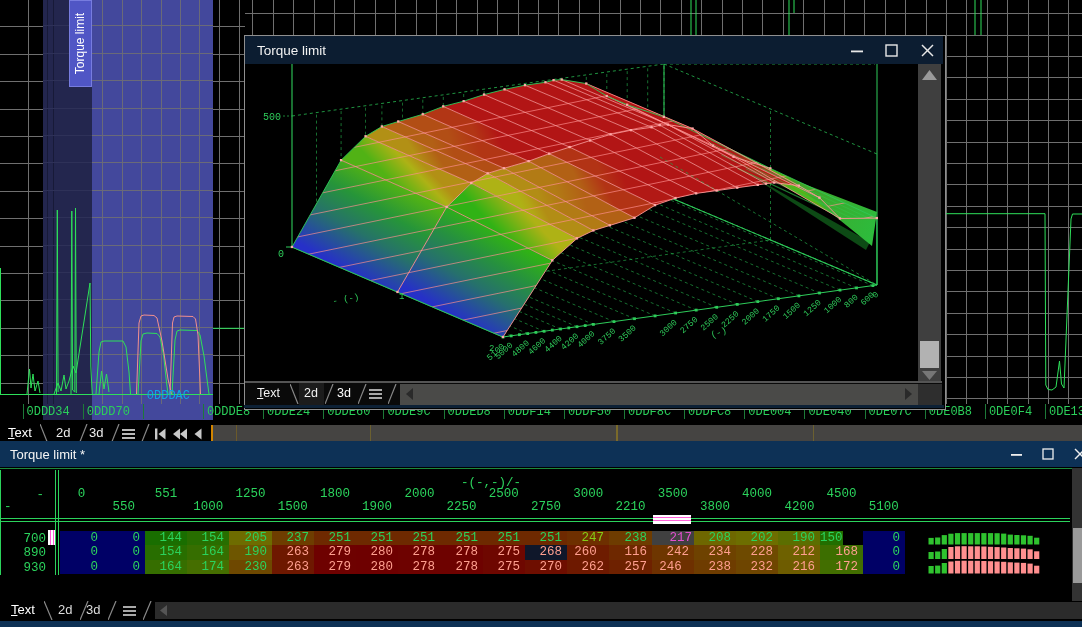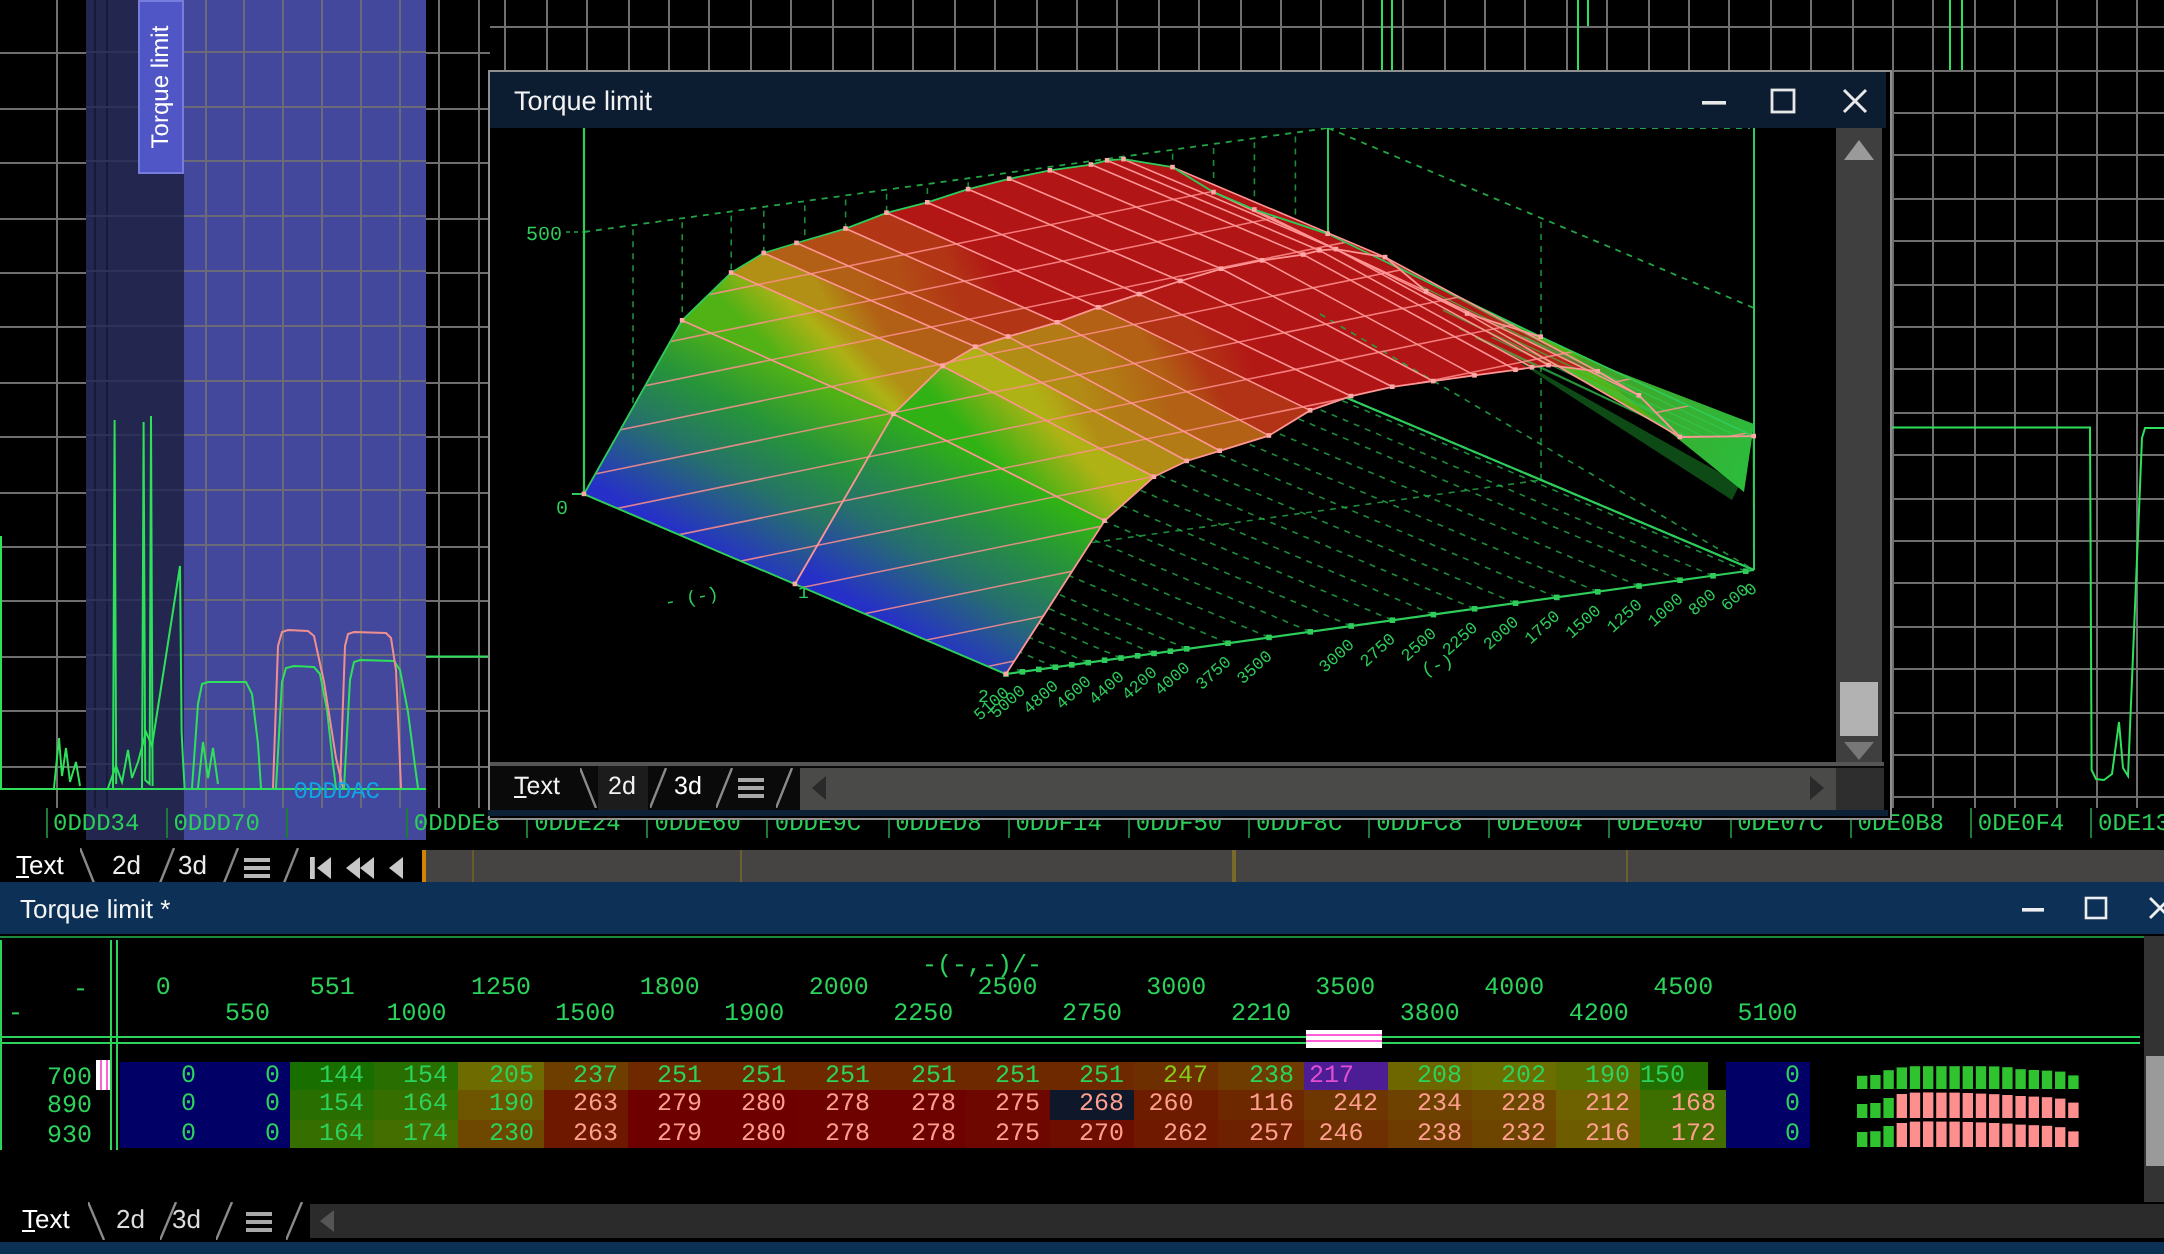--- a/index.html
+++ b/index.html
@@ -758,25 +758,25 @@
 <div style="position:absolute;left:229px;top:530.5px;width:43px;height:14.5px;background:#6e6c00;font:12.5px 'Liberation Mono',monospace;color:#2bd35c;text-align:right;box-sizing:border-box;padding-right:5px;line-height:14px">205</div>
 <div style="position:absolute;left:272px;top:530.5px;width:42px;height:14.5px;background:#6e3d00;font:12.5px 'Liberation Mono',monospace;color:#2bd35c;text-align:right;box-sizing:border-box;padding-right:5px;line-height:14px">237</div>
 <div style="position:absolute;left:314px;top:530.5px;width:42px;height:14.5px;background:#6e2900;font:12.5px 'Liberation Mono',monospace;color:#2bd35c;text-align:right;box-sizing:border-box;padding-right:5px;line-height:14px">251</div>
 <div style="position:absolute;left:356px;top:530.5px;width:42px;height:14.5px;background:#6e2900;font:12.5px 'Liberation Mono',monospace;color:#2bd35c;text-align:right;box-sizing:border-box;padding-right:5px;line-height:14px">251</div>
 <div style="position:absolute;left:398px;top:530.5px;width:42px;height:14.5px;background:#6e2900;font:12.5px 'Liberation Mono',monospace;color:#2bd35c;text-align:right;box-sizing:border-box;padding-right:5px;line-height:14px">251</div>
 <div style="position:absolute;left:440px;top:530.5px;width:43px;height:14.5px;background:#6e2900;font:12.5px 'Liberation Mono',monospace;color:#2bd35c;text-align:right;box-sizing:border-box;padding-right:5px;line-height:14px">251</div>
 <div style="position:absolute;left:483px;top:530.5px;width:42px;height:14.5px;background:#6e2900;font:12.5px 'Liberation Mono',monospace;color:#2bd35c;text-align:right;box-sizing:border-box;padding-right:5px;line-height:14px">251</div>
 <div style="position:absolute;left:525px;top:530.5px;width:42px;height:14.5px;background:#6e2900;font:12.5px 'Liberation Mono',monospace;color:#2bd35c;text-align:right;box-sizing:border-box;padding-right:5px;line-height:14px">251</div>
 <div style="position:absolute;left:567px;top:530.5px;width:42px;height:14.5px;background:#6e2f00;font:12.5px 'Liberation Mono',monospace;color:#84cc16;text-align:right;box-sizing:border-box;padding-right:5px;line-height:14px">247</div>
 <div style="position:absolute;left:609px;top:530.5px;width:43px;height:14.5px;background:#6e3c00;font:12.5px 'Liberation Mono',monospace;color:#2bd35c;text-align:right;box-sizing:border-box;padding-right:5px;line-height:14px">238</div>
-<div style="position:absolute;left:652px;top:530.5px;width:42px;height:14.5px;background:#4c1d95;font:12.5px 'Liberation Mono',monospace;color:#e24fd0;text-align:right;box-sizing:border-box;padding-right:17px;line-height:14px">217</div>
+<div style="position:absolute;left:652px;top:530.5px;width:42px;height:14.5px;background:#404040;font:12.5px 'Liberation Mono',monospace;color:#e24fd0;text-align:right;box-sizing:border-box;padding-right:2px;line-height:14px">217</div>
 <div style="position:absolute;left:694px;top:530.5px;width:42px;height:14.5px;background:#6e6700;font:12.5px 'Liberation Mono',monospace;color:#2bd35c;text-align:right;box-sizing:border-box;padding-right:5px;line-height:14px">208</div>
 <div style="position:absolute;left:736px;top:530.5px;width:42px;height:14.5px;background:#6d6e00;font:12.5px 'Liberation Mono',monospace;color:#2bd35c;text-align:right;box-sizing:border-box;padding-right:5px;line-height:14px">202</div>
 <div style="position:absolute;left:778px;top:530.5px;width:42px;height:14.5px;background:#5c6e00;font:12.5px 'Liberation Mono',monospace;color:#2bd35c;text-align:right;box-sizing:border-box;padding-right:5px;line-height:14px">190</div>
-<div style="position:absolute;left:820px;top:530.5px;width:34px;height:14.5px;background:#226e00;font:12.5px 'Liberation Mono',monospace;color:#2bd35c;text-align:right;box-sizing:border-box;padding-right:18px;line-height:14px">150</div>
+<div style="position:absolute;left:820px;top:530.5px;width:23px;height:14.5px;background:#226e00;font:12.5px 'Liberation Mono',monospace;color:#2bd35c;text-align:right;box-sizing:border-box;padding-right:18px;line-height:14px">150</div>
 <div style="position:absolute;left:863px;top:530.5px;width:42px;height:14.5px;background:#000066;font:12.5px 'Liberation Mono',monospace;color:#2bd35c;text-align:right;box-sizing:border-box;padding-right:5px;line-height:14px">0</div>
 <div style="position:absolute;left:-14.0px;top:546.0px;width:60px;text-align:right;font:12.5px 'Liberation Mono',monospace;color:#2bd35c;white-space:nowrap">890</div>
 <div style="position:absolute;left:60px;top:545.0px;width:43px;height:14.5px;background:#000066;font:12.5px 'Liberation Mono',monospace;color:#2bd35c;text-align:right;box-sizing:border-box;padding-right:5px;line-height:14px">0</div>
 <div style="position:absolute;left:103px;top:545.0px;width:42px;height:14.5px;background:#000066;font:12.5px 'Liberation Mono',monospace;color:#2bd35c;text-align:right;box-sizing:border-box;padding-right:5px;line-height:14px">0</div>
 <div style="position:absolute;left:145px;top:545.0px;width:42px;height:14.5px;background:#286e00;font:12.5px 'Liberation Mono',monospace;color:#2bd35c;text-align:right;box-sizing:border-box;padding-right:5px;line-height:14px">154</div>
 <div style="position:absolute;left:187px;top:545.0px;width:42px;height:14.5px;background:#366e00;font:12.5px 'Liberation Mono',monospace;color:#2bd35c;text-align:right;box-sizing:border-box;padding-right:5px;line-height:14px">164</div>
 <div style="position:absolute;left:229px;top:545.0px;width:43px;height:14.5px;background:#6e5600;font:12.5px 'Liberation Mono',monospace;color:#2bd35c;text-align:right;box-sizing:border-box;padding-right:5px;line-height:14px">190</div>
 <div style="position:absolute;left:272px;top:545.0px;width:42px;height:14.5px;background:#6e1800;font:12.5px 'Liberation Mono',monospace;color:#ff9f8f;text-align:right;box-sizing:border-box;padding-right:5px;line-height:14px">263</div>
 <div style="position:absolute;left:314px;top:545.0px;width:42px;height:14.5px;background:#6e0100;font:12.5px 'Liberation Mono',monospace;color:#ff9f8f;text-align:right;box-sizing:border-box;padding-right:5px;line-height:14px">279</div>
 <div style="position:absolute;left:356px;top:545.0px;width:42px;height:14.5px;background:#6e0000;font:12.5px 'Liberation Mono',monospace;color:#ff9f8f;text-align:right;box-sizing:border-box;padding-right:5px;line-height:14px">280</div>

